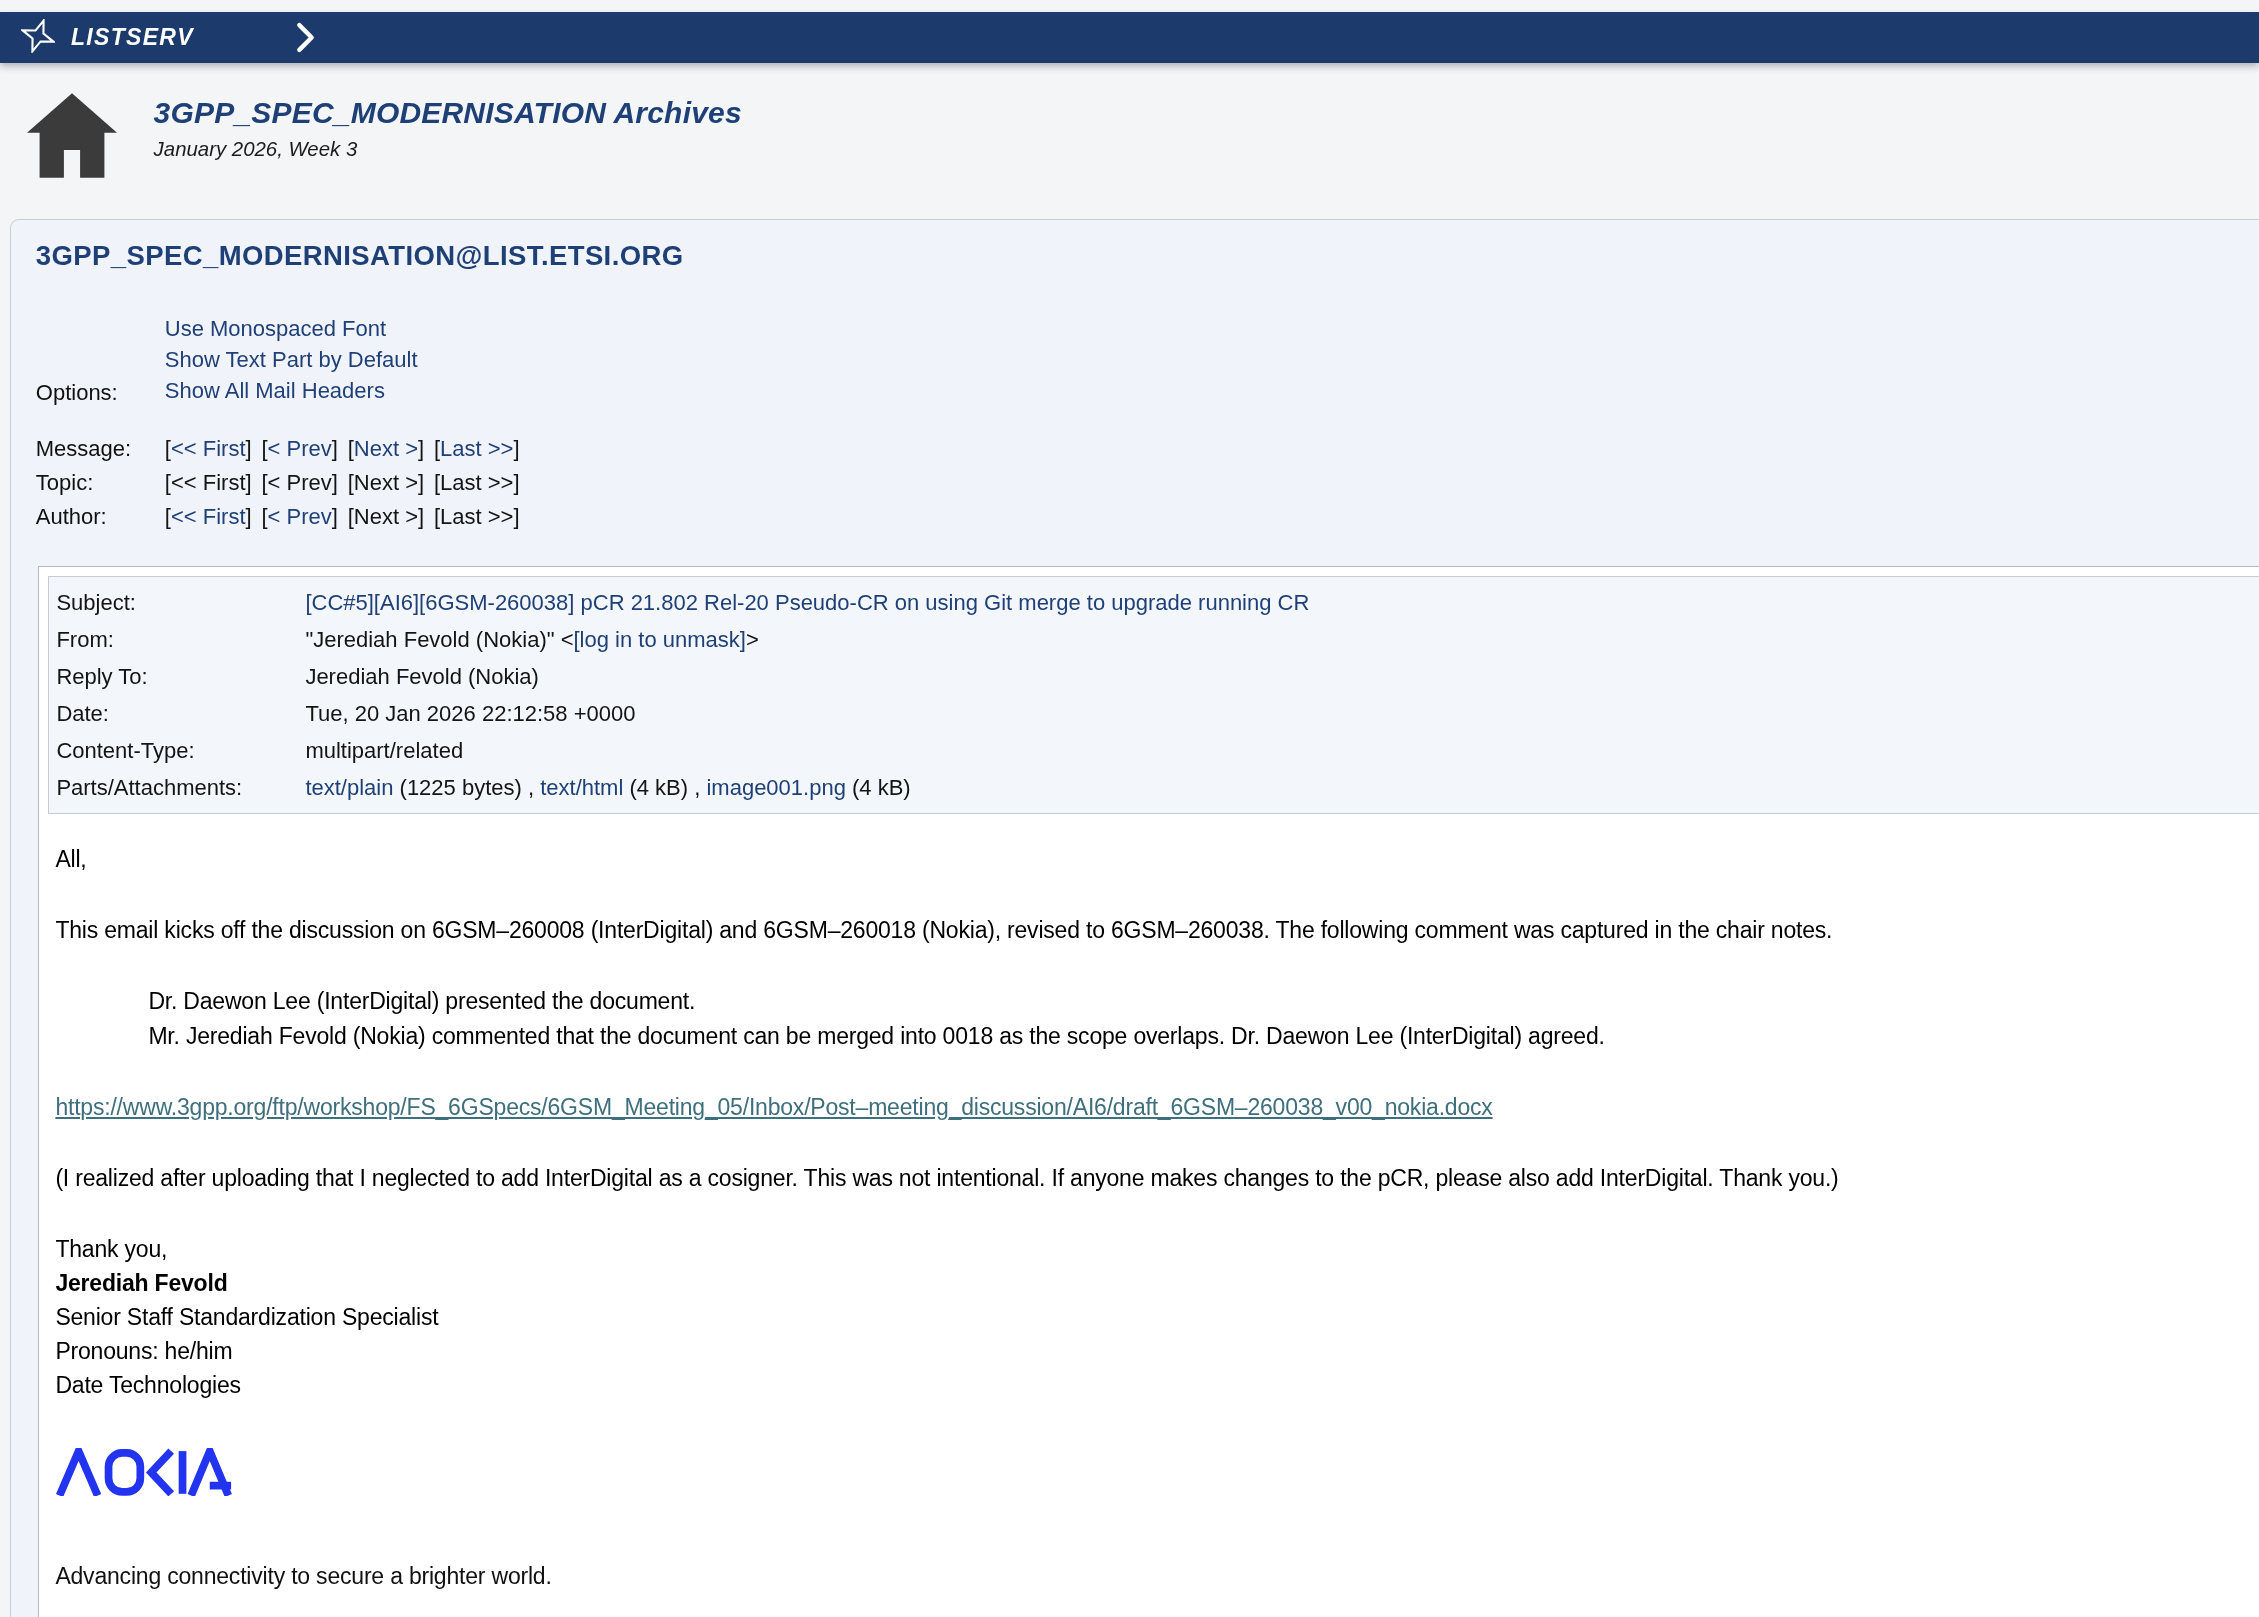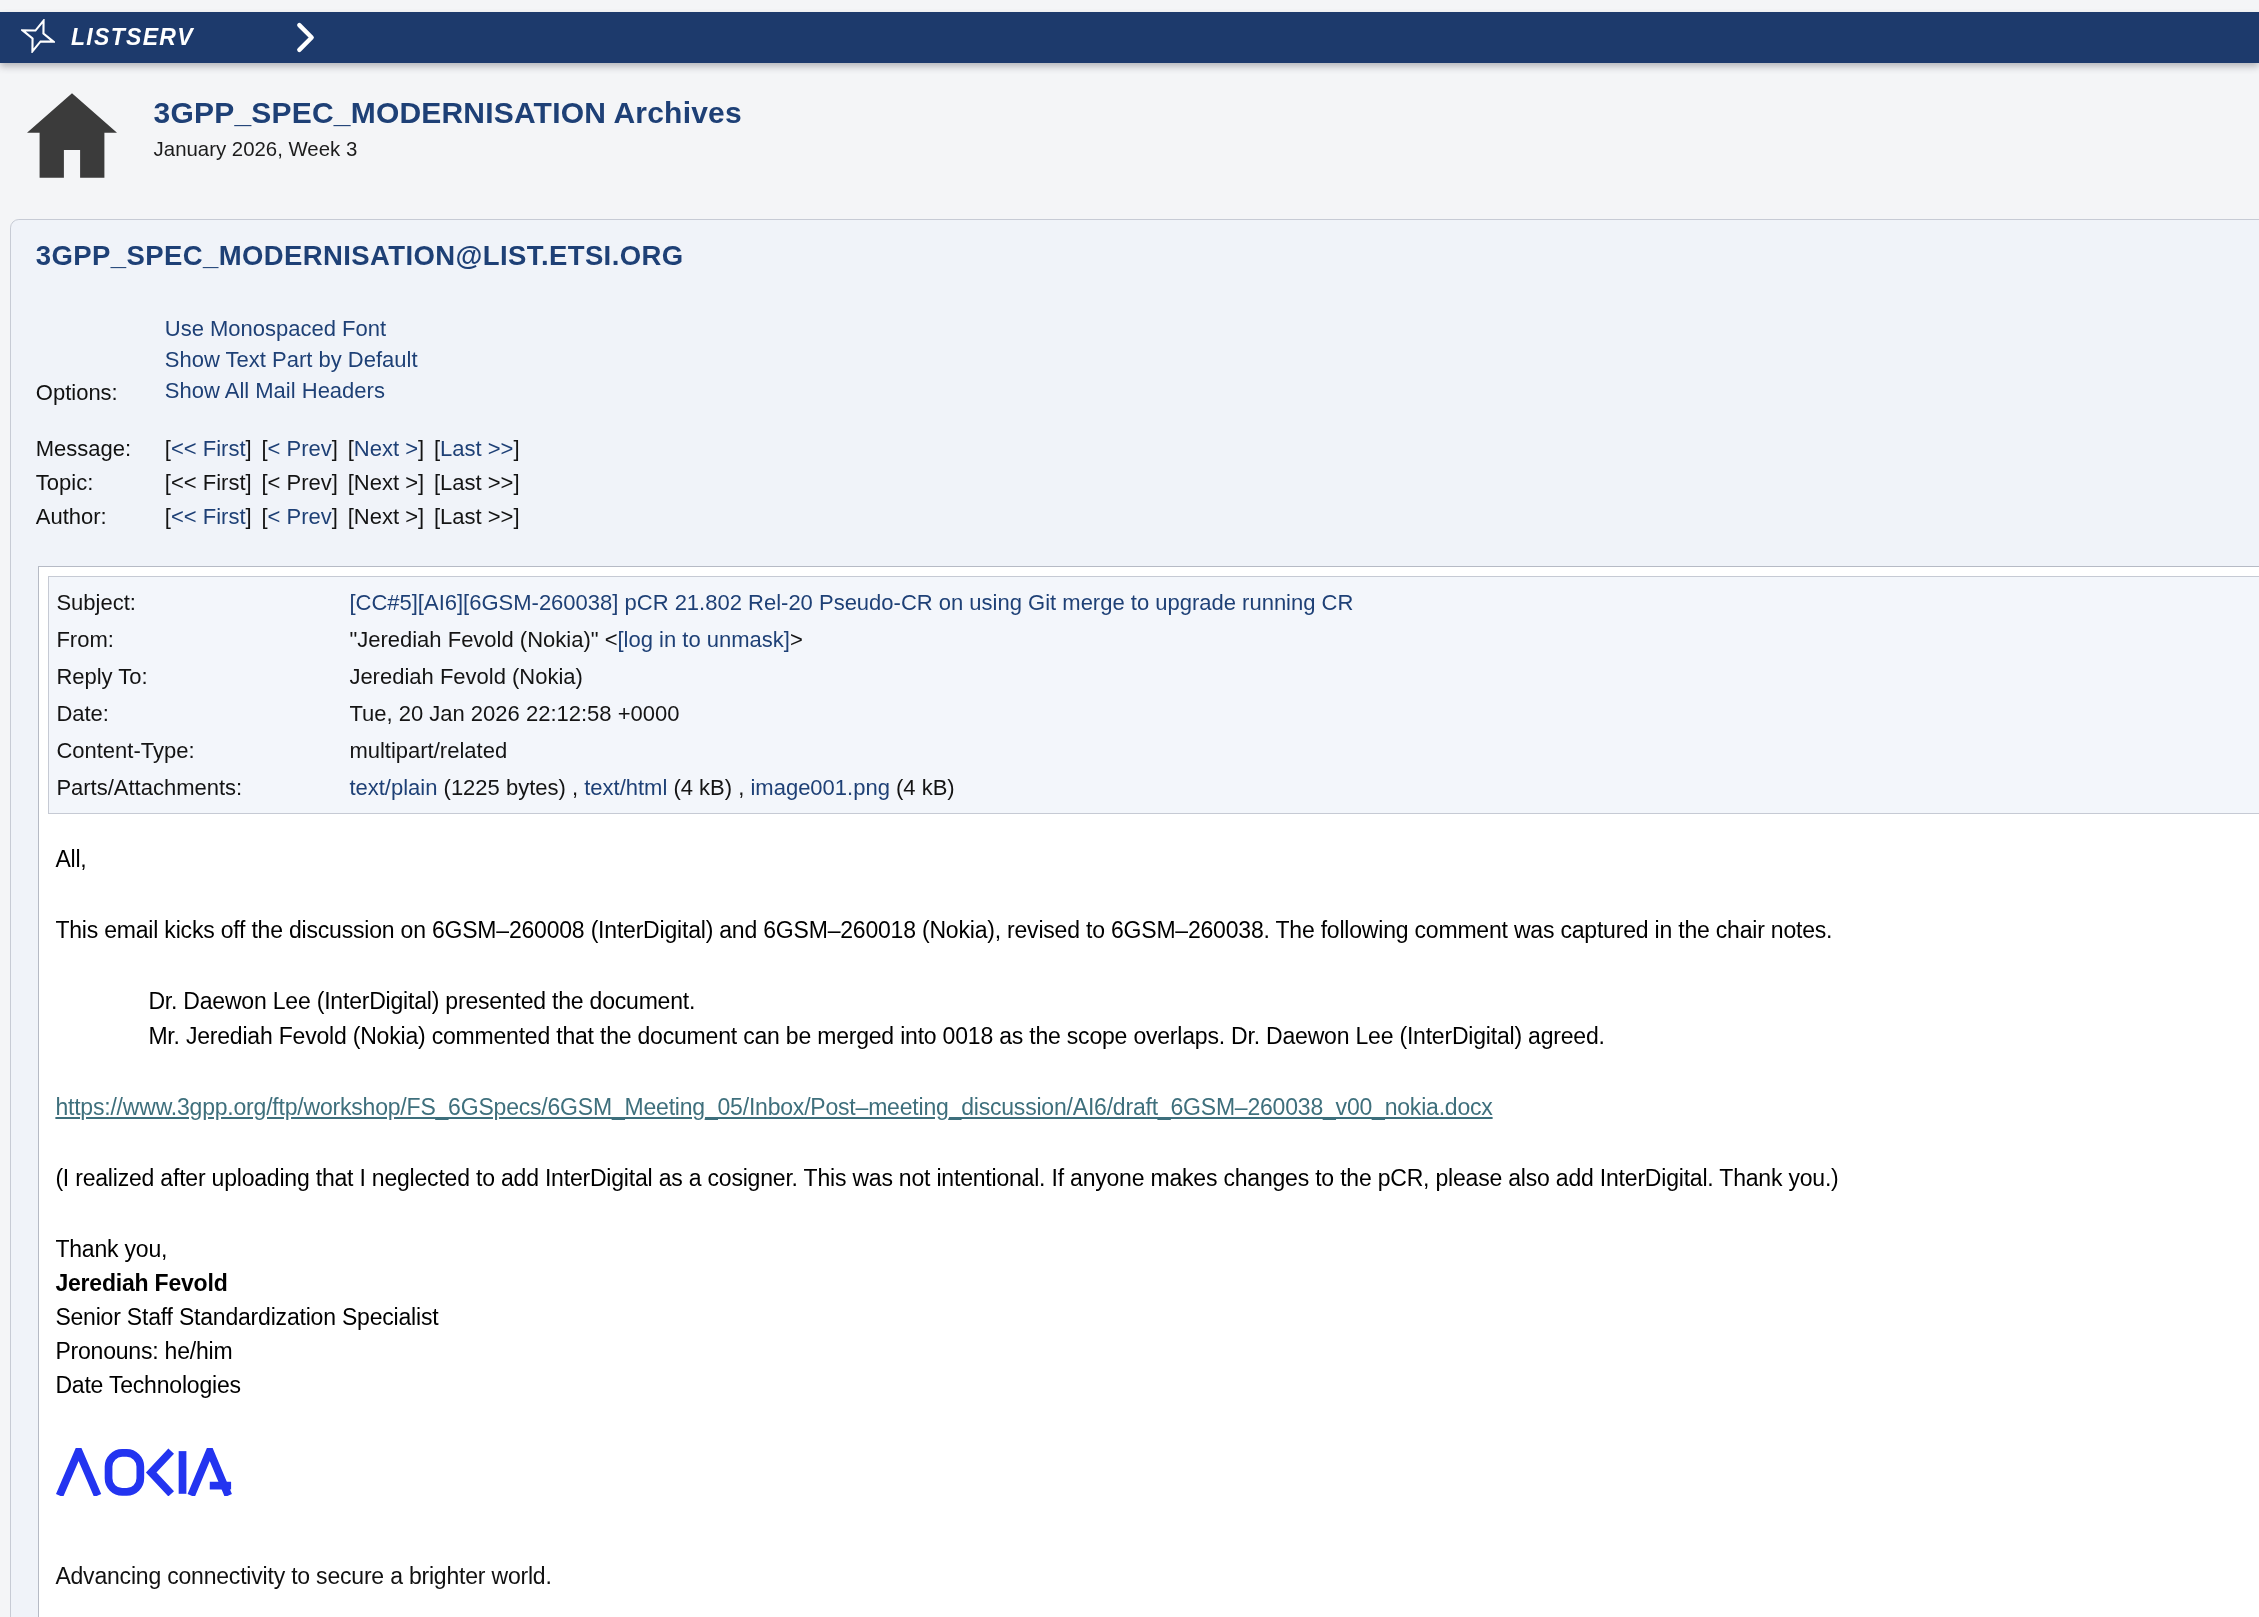--- a/index.html
+++ b/index.html
@@ -23,21 +23,21 @@
   }
   .brand { display:flex; align-items:center; }
   .brand-text {
     color:#fff; font-size:23px; font-weight:bold; font-style:italic;
     letter-spacing:1.3px; margin-left:16px;
   }
   .nav-chevron { margin-left:99px; display:flex; align-items:center; }
 
   
   .page-header { position:absolute; top:92px; left:26.6px; display:flex; }
-  .header-text { margin-left:37px; padding-top:3.5px; }
+  .header-text { margin-left:37px; padding-top:3.5px;font-style:italic; }
   .page-title { font-size:30px; font-weight:600; color:#1E4076; letter-spacing:0.2px; }
   .page-subtitle { font-size:20.4px; color:#1c1c1c; margin-top:8px; }
 
   
   .panel {
     position:absolute; top:219px; left:9.8px; right:-8.9px; bottom:-10.6px;
     background:#F0F3F9;
     border:1.8px solid #C7CBD5;
     border-radius:8.9px 0 0 0;
     padding:19.5px 62px 0 25px;
@@ -63,21 +63,21 @@
     background:#fff;
     border:1.8px solid #B6BAC5;
     padding:8.9px;
   }
   .headers-table {
     border:0.9px solid #C6CAD4;
     background:#F3F6FB;
     padding:7px 17.7px 7px 7px;
     font-size:22px;
   }
-  .hrow { display:flex; line-height:37px;gap:44px; }
+  .hrow { display:flex; line-height:37px; }
   .hlabel { width:249px; flex-shrink:0; color:#141414; }
   .hvalue { color:#141414; white-space:nowrap; }
   .hvalue a, .navy-link { color:#1E4076; }
 
   .mail-body {
     padding:28px 26.6px 80px 7px;
     font-size:23px; line-height:35px; letter-spacing:-0.2px; color:#000;
     background:#fff;
   }
   .mail-body p { margin-bottom:36px; }

